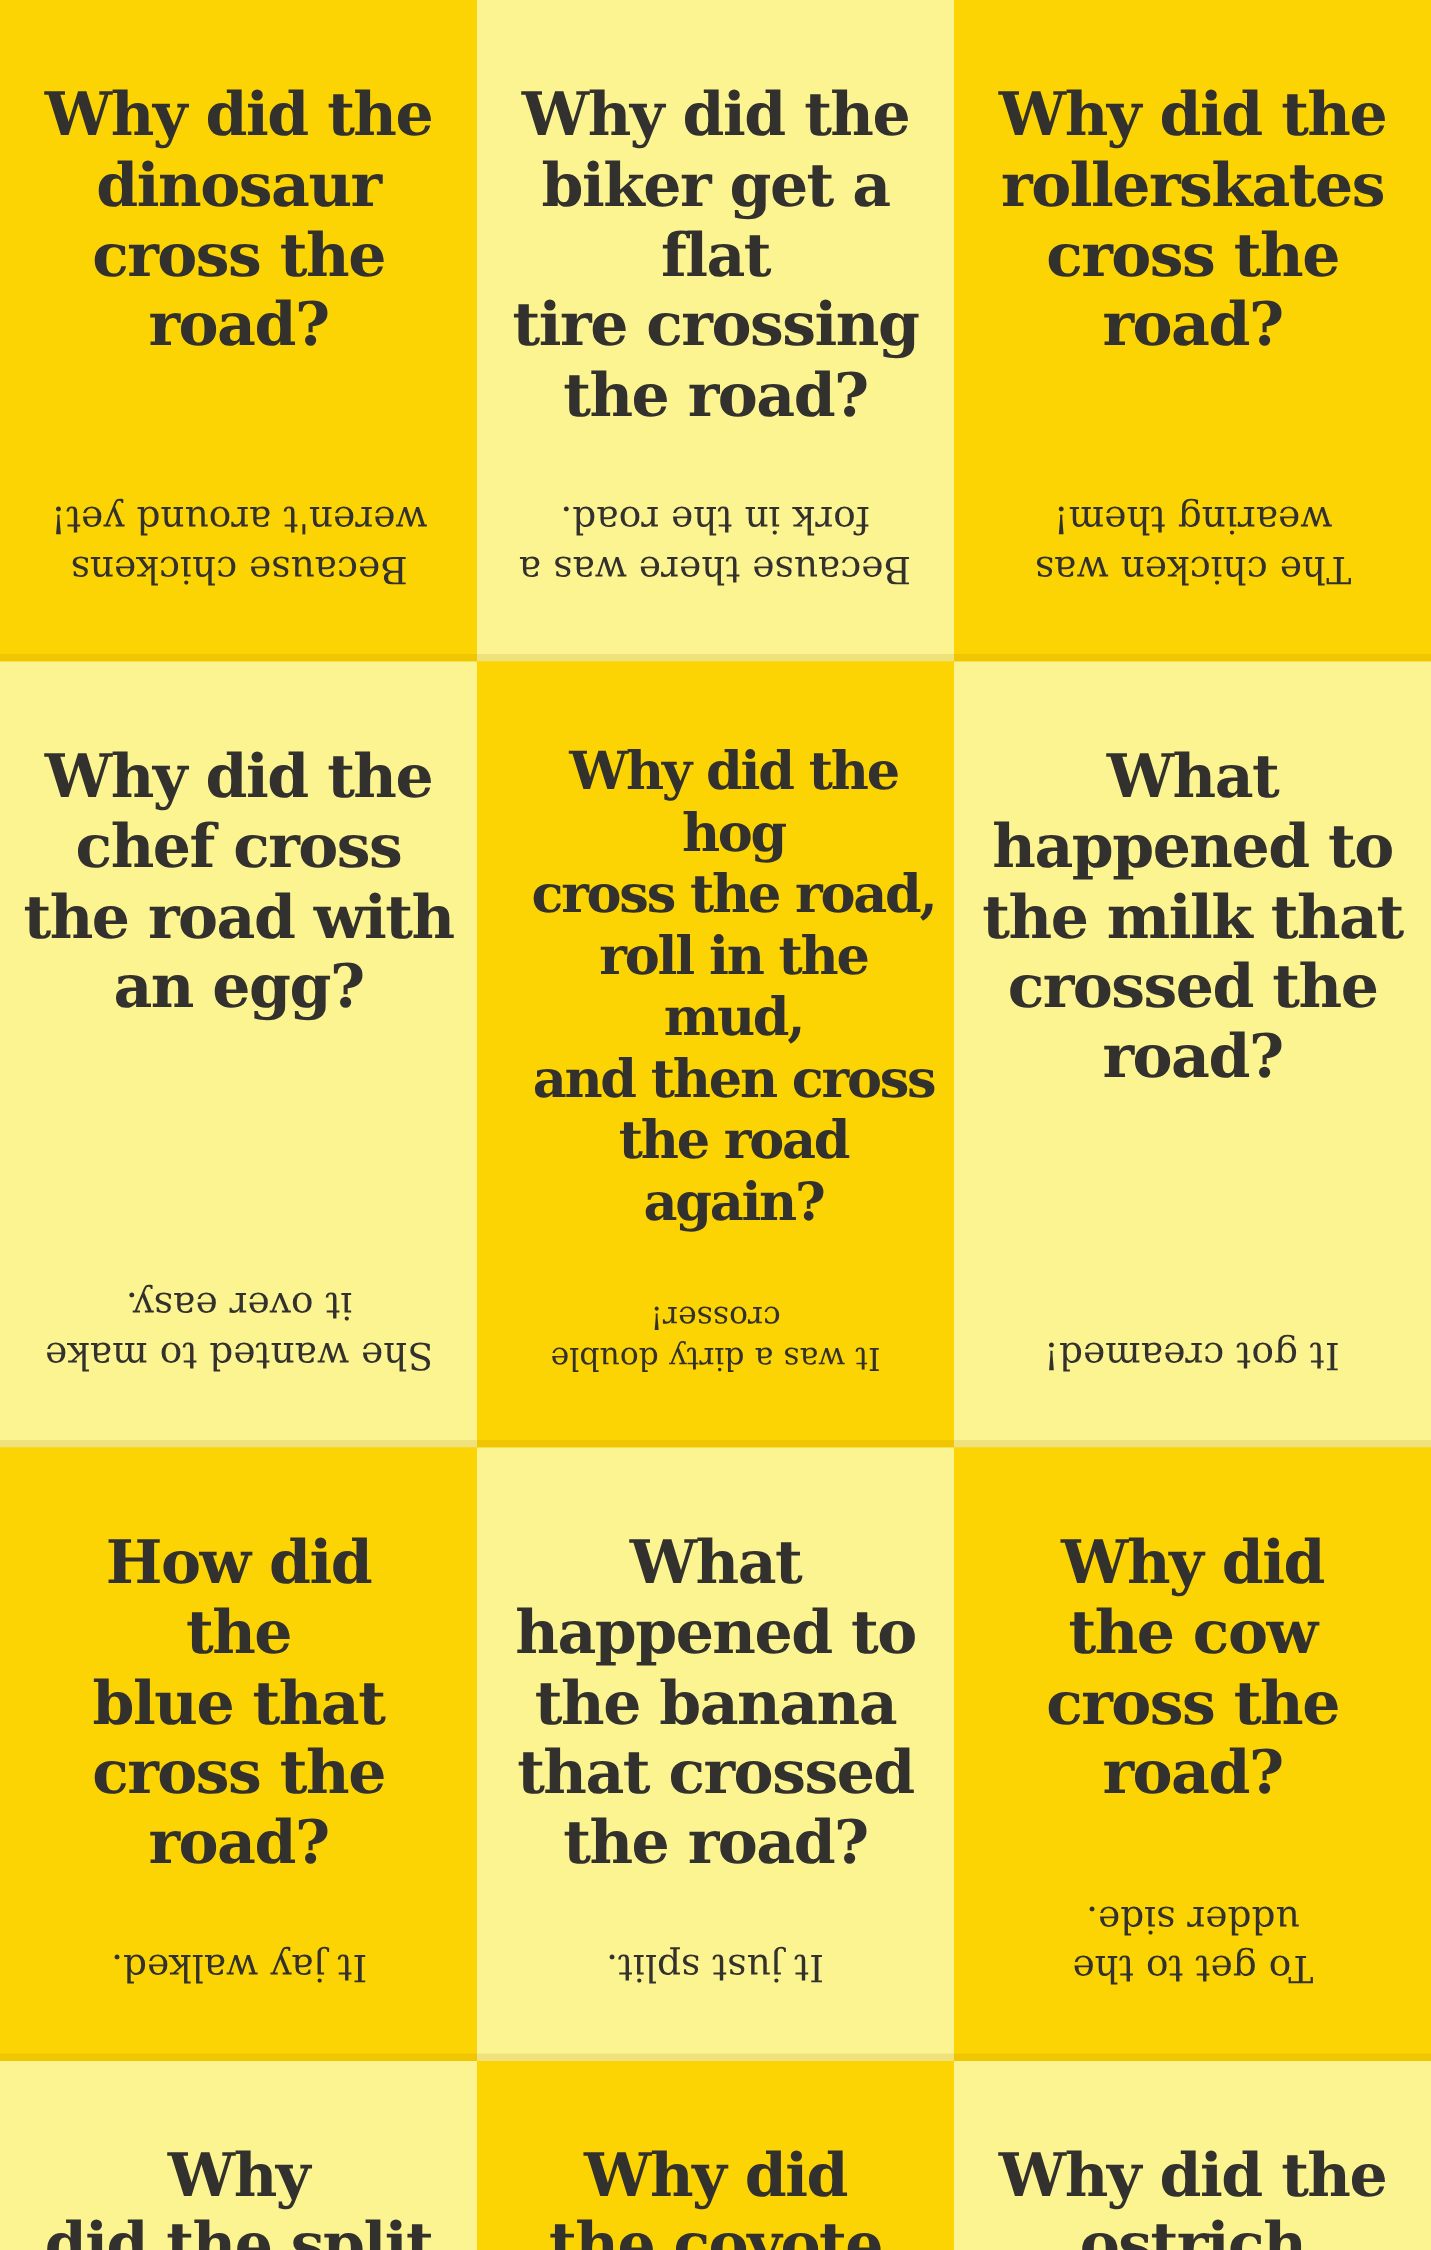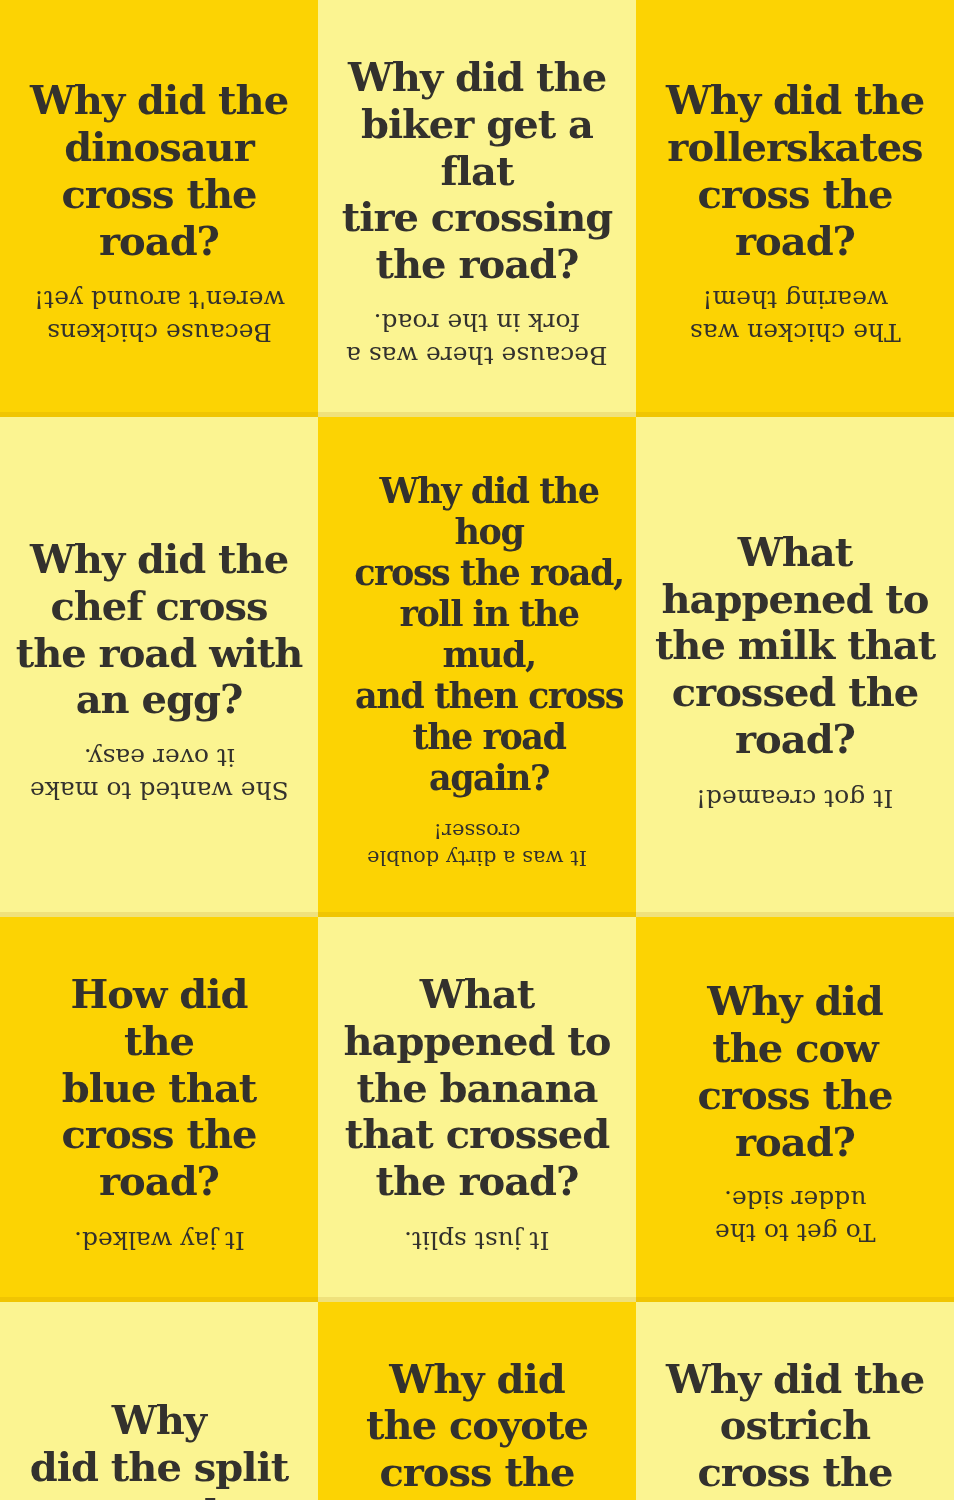--- a/index.html
+++ b/index.html
@@ -14,23 +14,24 @@
     width: 954px; height: 1500px;
     grid-template-columns: repeat(3, 1fr);
     grid-template-rows: repeat(4, 1fr);
   }
   .card {
     position: relative;
     box-sizing: border-box;
     display: flex;
     flex-direction: column;
     align-items: center;
-    justify-content: center;
+    justify-content: space-between;
     padding: 54px 10px 46px 10px;
     box-shadow: inset 0 -5px 0 rgba(170,115,0,0.14);
+    gap: 24px;
   }
   .card.gold { background: #FCD303; }
   .card.pale { background: #FBF491; }
   .q {
     font-weight: bold;
     font-size: 40px;
     line-height: 1.17;
     letter-spacing: -1px;
     text-align: center;
     color: #33312D;

